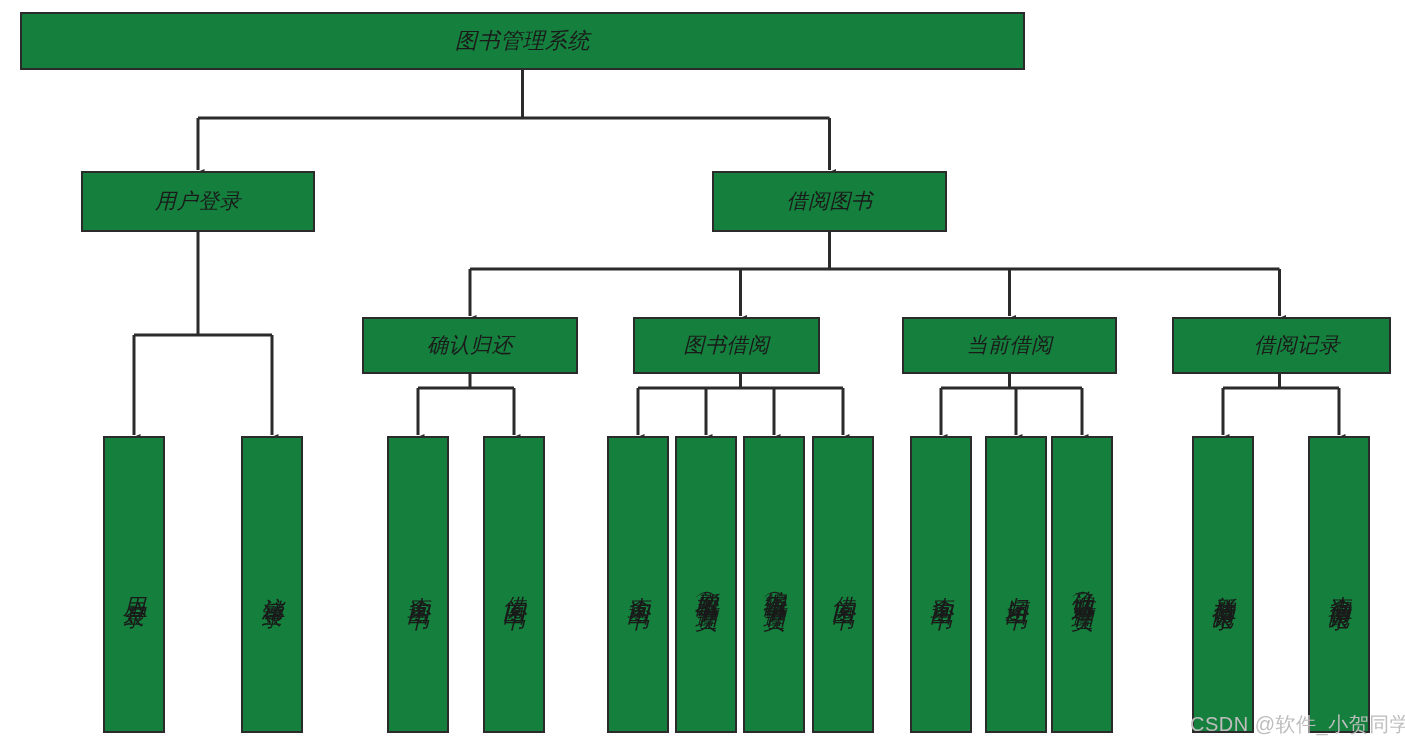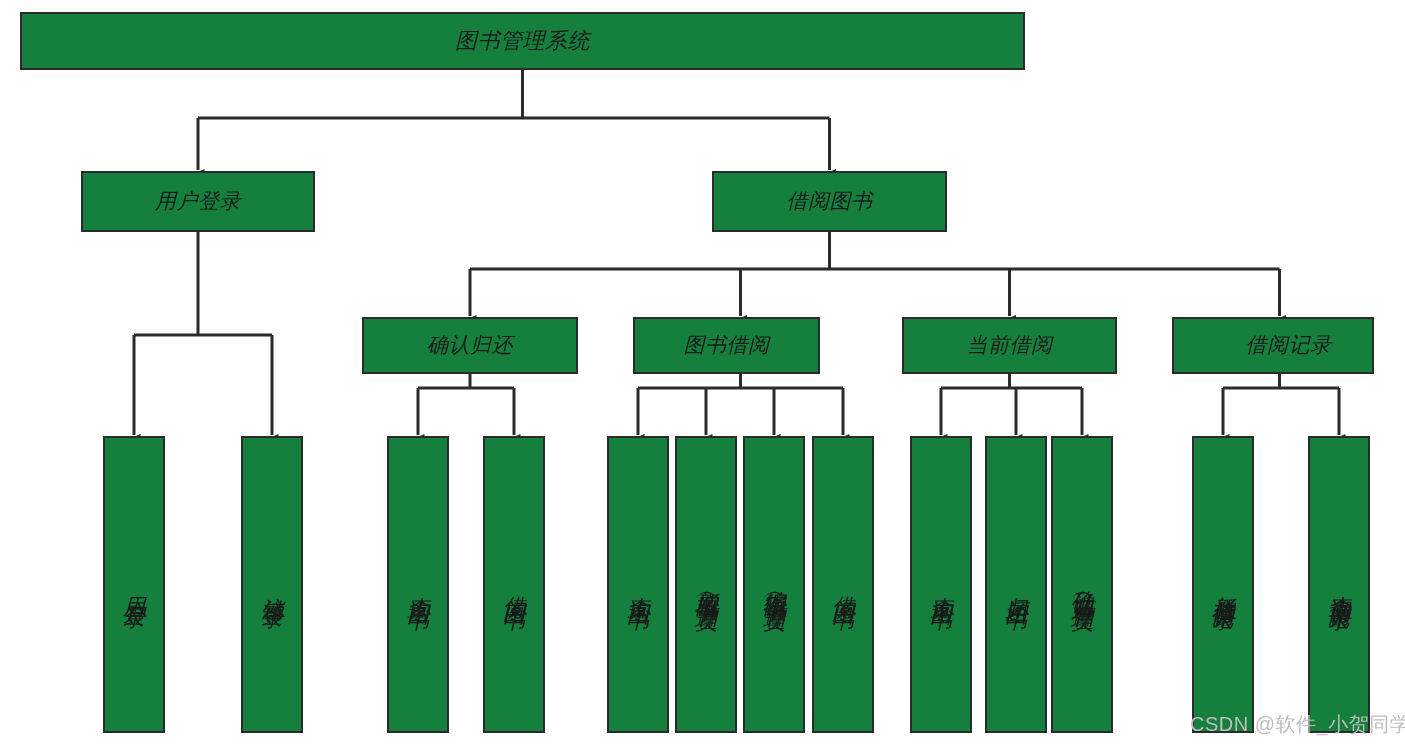--- a/index.html
+++ b/index.html
@@ -135,21 +135,21 @@
       </div>
       <div class="node horiz" style="left: 362px; top: 317px; width: 216px; height: 57px;">
         <span class="label">确认归还</span>
       </div>
       <div class="node horiz" style="left: 633px; top: 317px; width: 187px; height: 57px;">
         <span class="label">图书借阅</span>
       </div>
       <div class="node horiz" style="left: 902px; top: 317px; width: 215px; height: 57px;">
         <span class="label">当前借阅</span>
       </div>
-      <div class="node horiz" style="left: 1172px; top: 317px; width: 202px; height: 57px; padding-left: 31px;">
+      <div class="node horiz" style="left: 1172px; top: 317px; width: 219px; height: 57px; padding-left: 31px;">
         <span class="label">借阅记录</span>
       </div>
       <div class="node vert" style="left: 103px; top: 436px; width: 62px; height: 297px;">
         <span class="label">用户登录</span>
       </div>
       <div class="node vert" style="left: 241px; top: 436px; width: 62px; height: 297px;">
         <span class="label">注销登录</span>
       </div>
       <div class="node vert" style="left: 387px; top: 436px; width: 62px; height: 297px;">
         <span class="label">查询图书</span>

